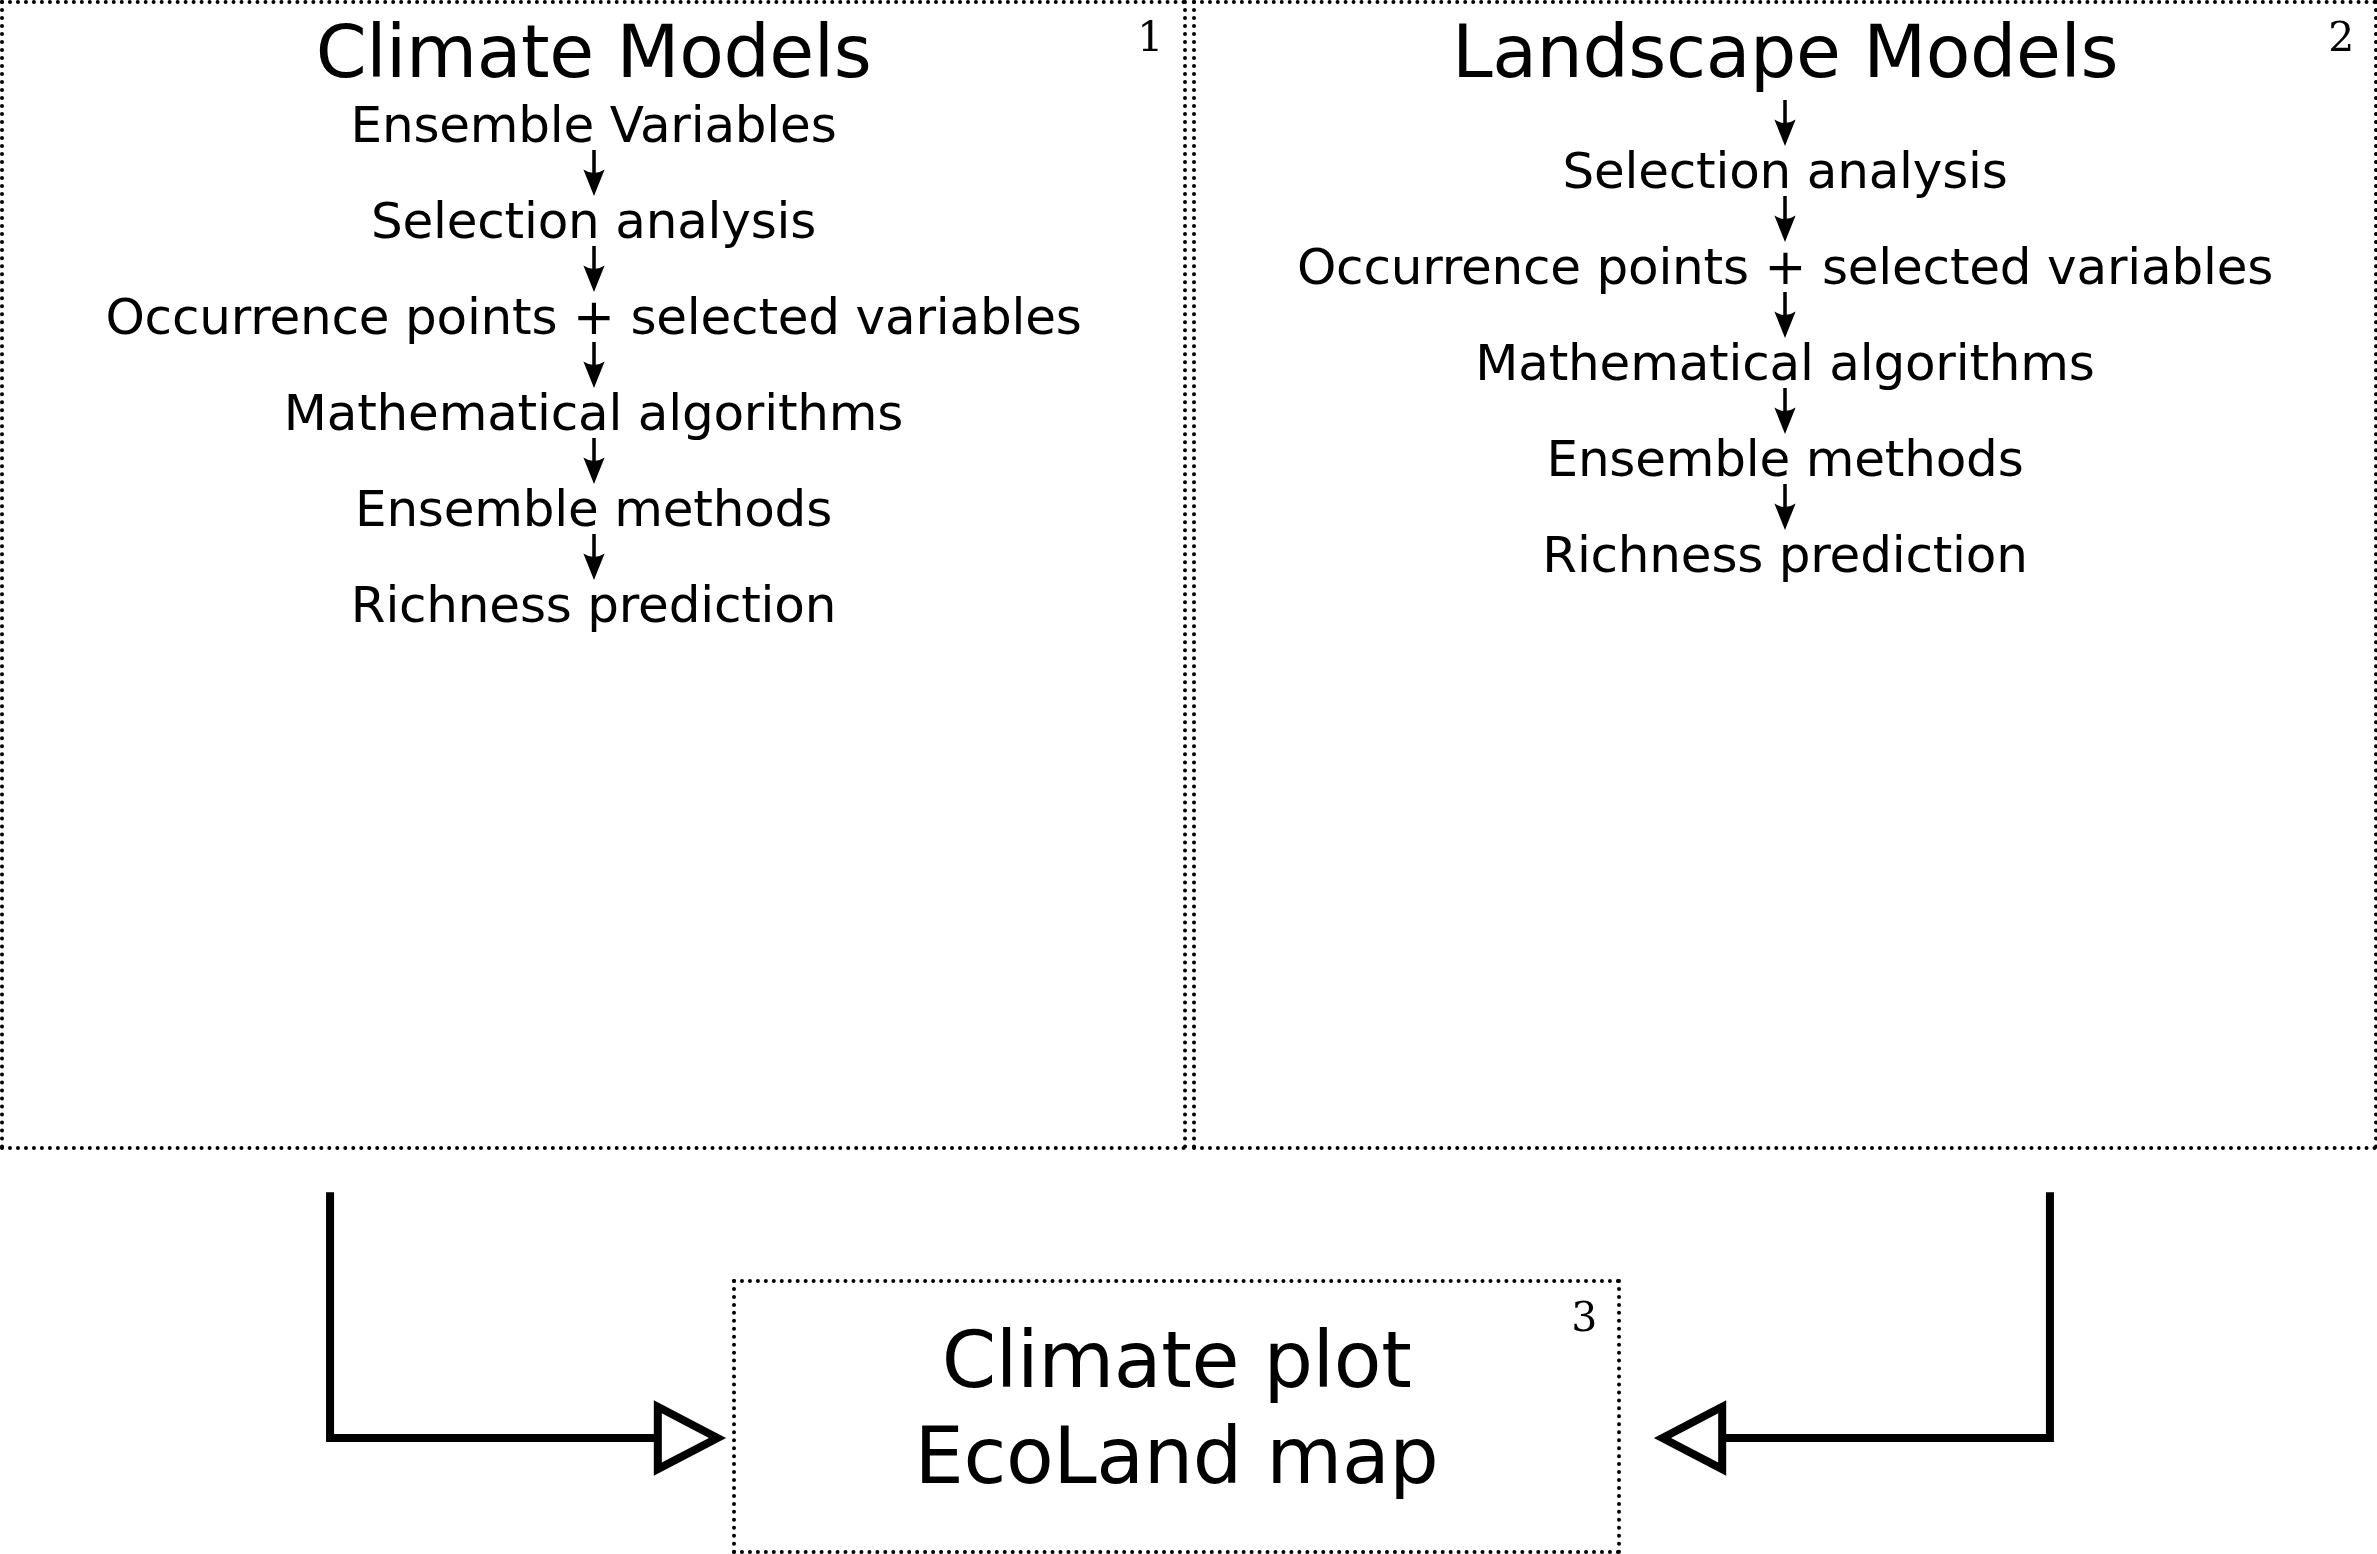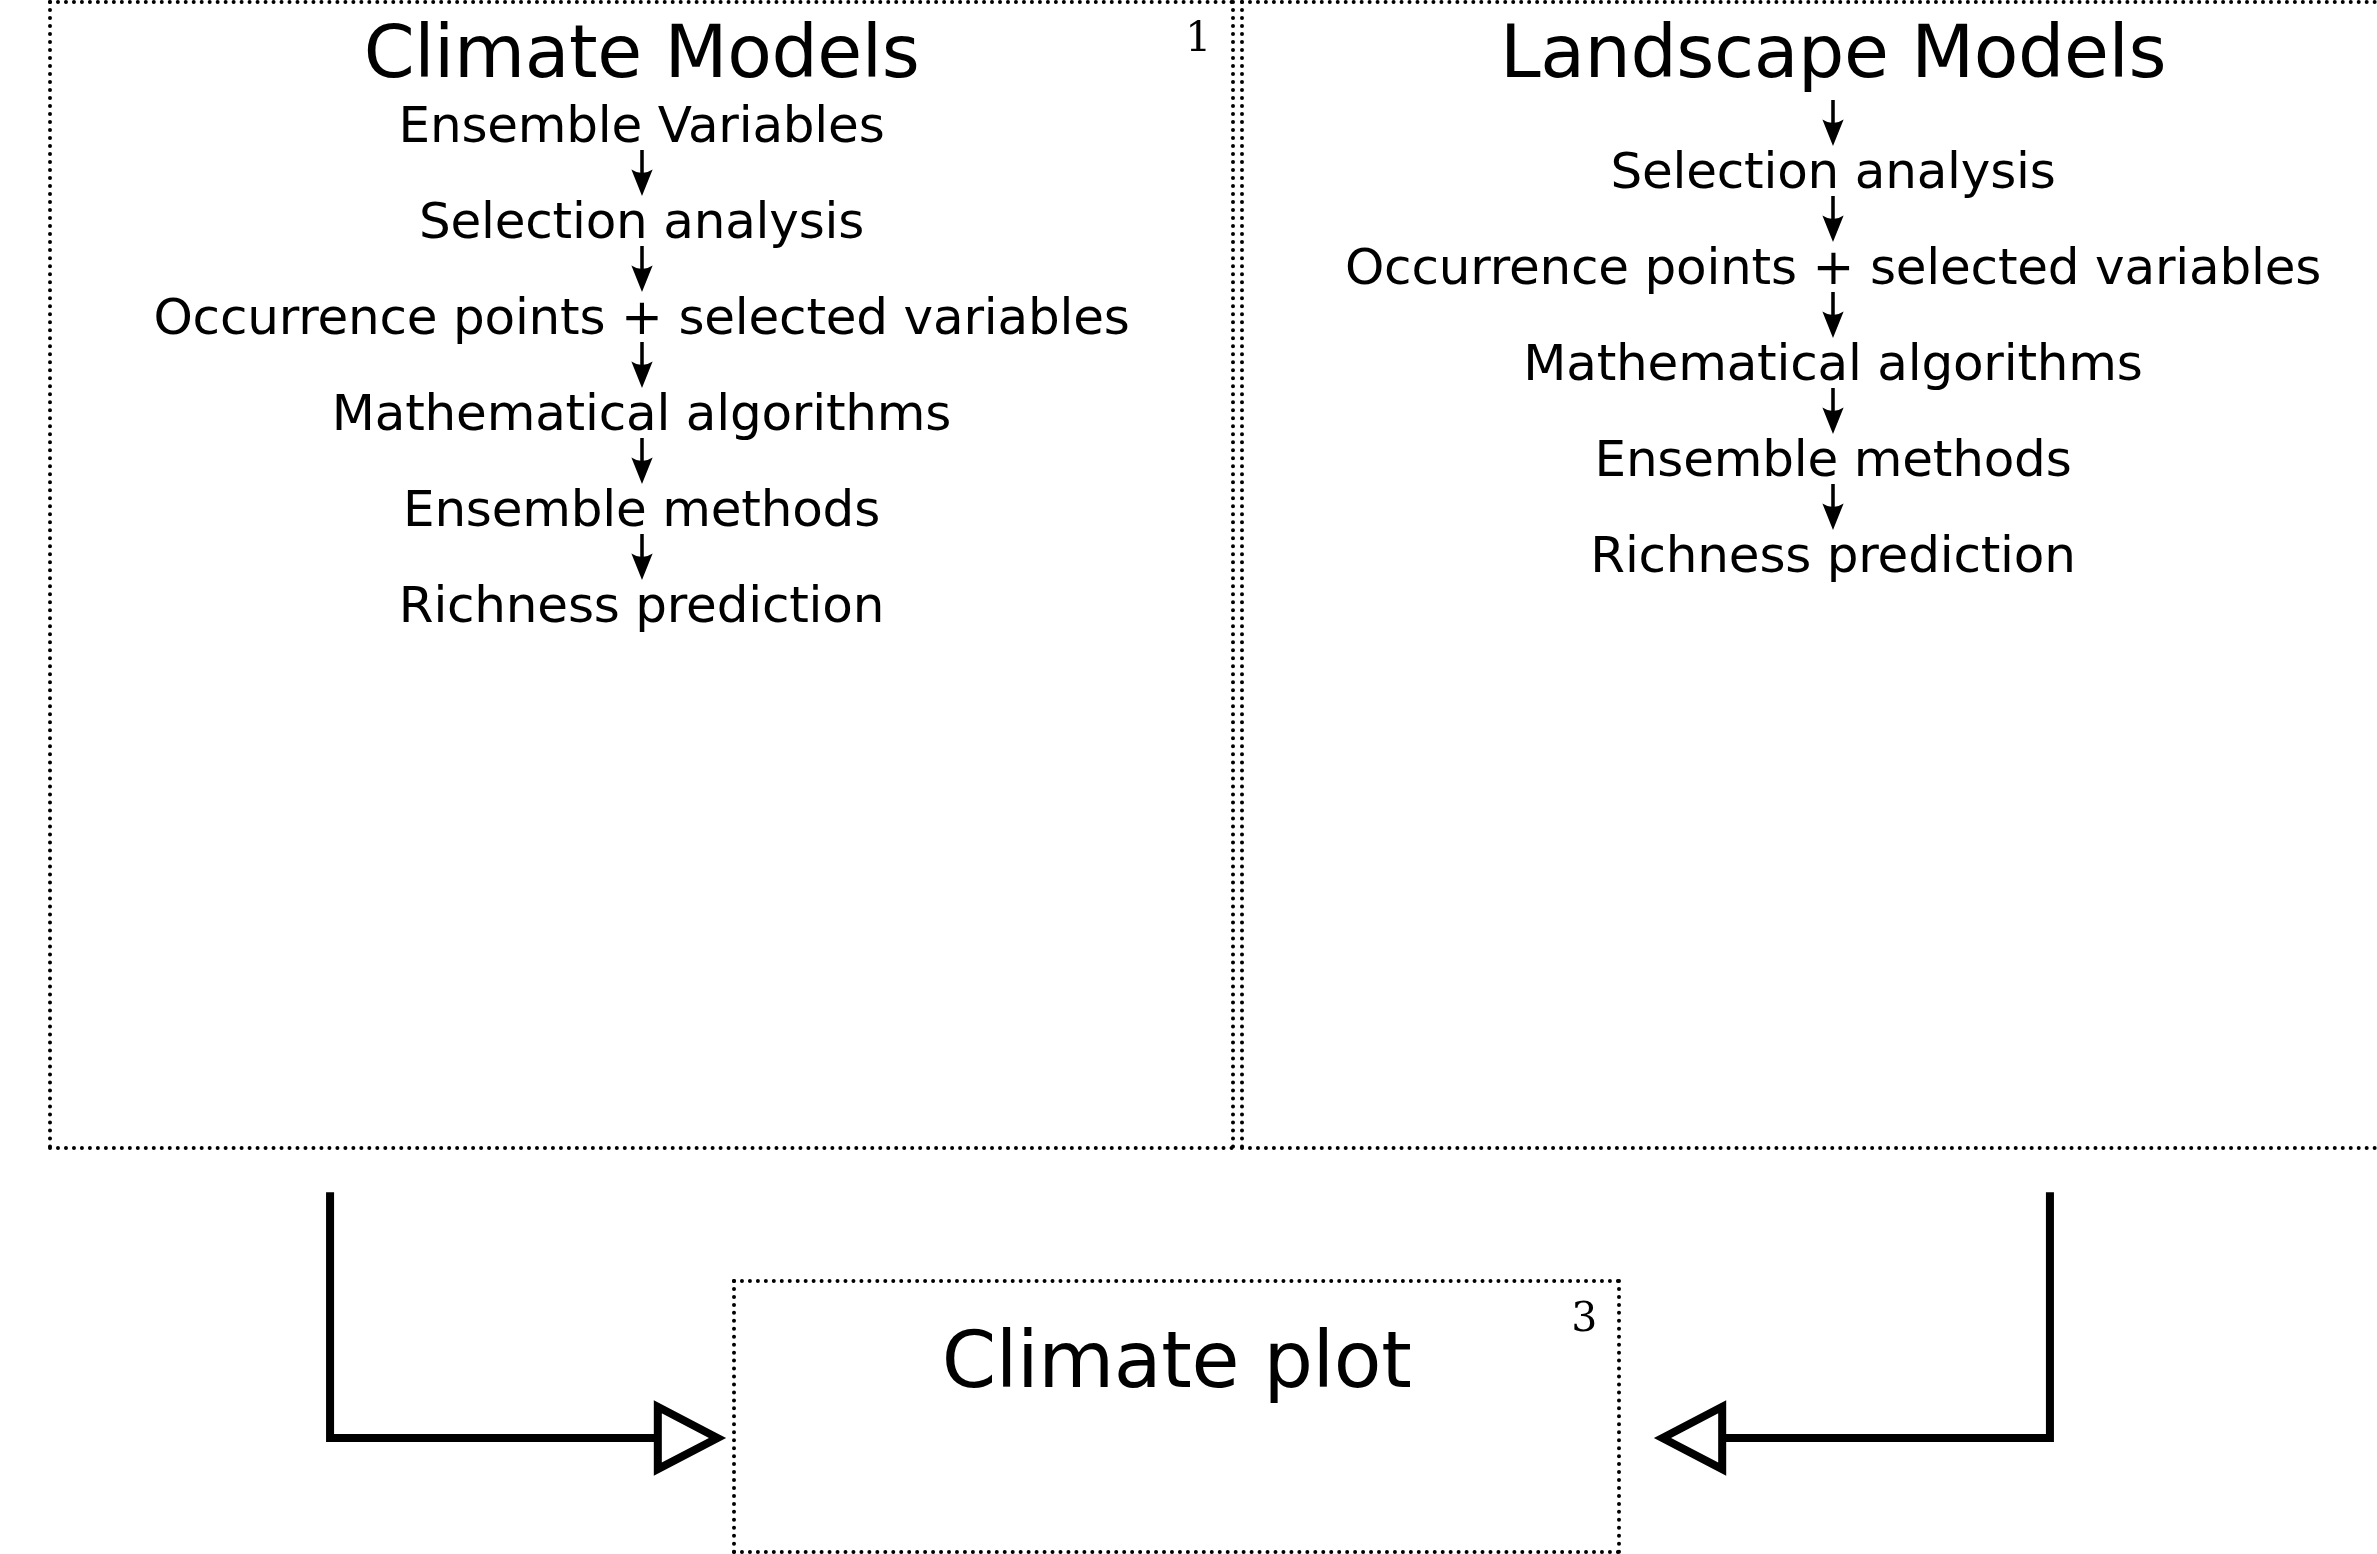--- a/index.html
+++ b/index.html
@@ -19,21 +19,20 @@
     background: #ffffff;
     overflow: hidden;
   }
 
   
   .panel {
     position: absolute;
     box-sizing: border-box;
     border: 4.5px dotted #000000;
     background: transparent;
-    margin-left: 48px;
   }
   #panel-climate {
     left: 0px;
     top: 0px;
     width: 1187px;
     height: 1150px;
   }
   #panel-landscape {
     left: 1192px;
     top: 0px;
@@ -260,17 +259,18 @@
 
   <svg class="connector" id="connector-right" viewBox="0 0 500 320" width="446" height="285">
     <path d="M 470 17 L 470 293 L 100 293" fill="none" stroke="#000000" stroke-width="9" stroke-linecap="butt" stroke-linejoin="miter"></path>
     <path d="M 35 293 L 102 258 L 102 328 Z" fill="#ffffff" stroke="#000000" stroke-width="9" stroke-linejoin="miter"></path>
   </svg>
 
   <div id="box-ecoland">
     <div class="corner-index">3</div>
     <div class="ecoland-lines">
       <div class="ecoland-line">Climate plot</div>
+      <div class="ecoland-line">EcoLand map</div>
     </div>
   </div>
 
 </div>
 
 
 </body></html>

